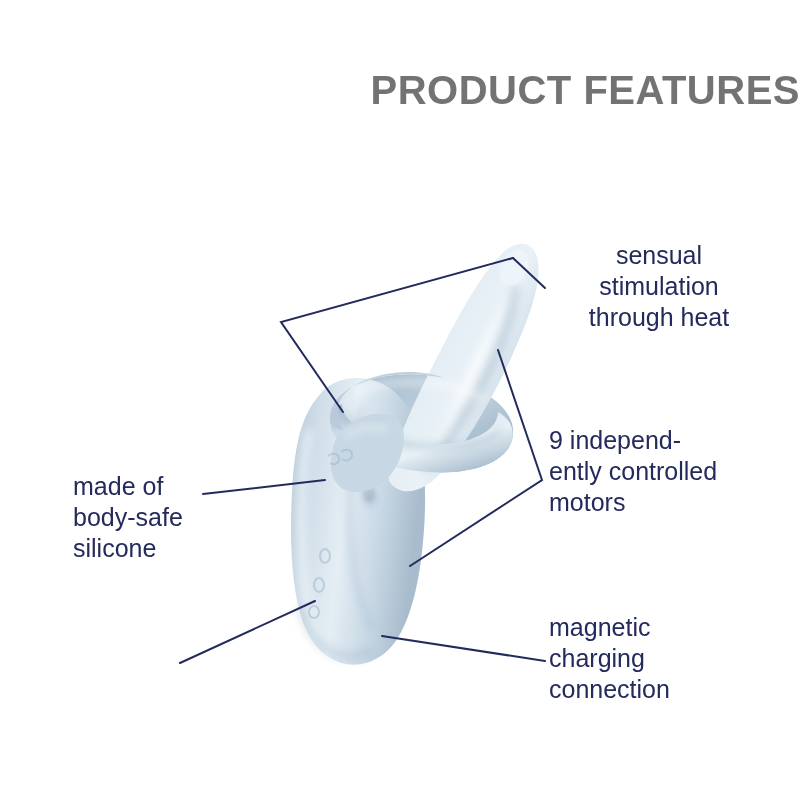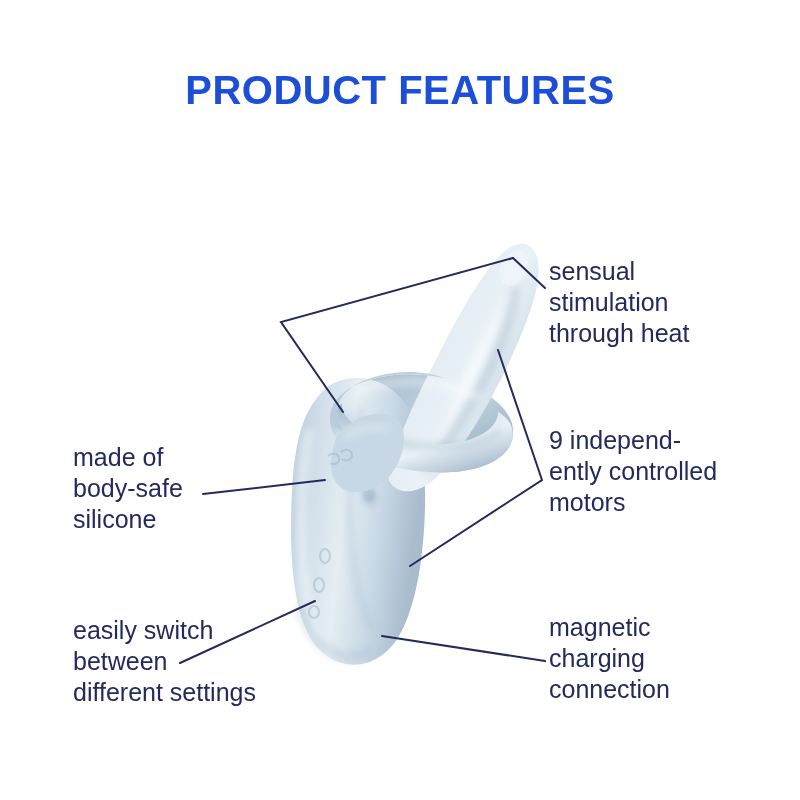--- a/index.html
+++ b/index.html
@@ -15,44 +15,44 @@
     overflow: hidden;
     font-family: "Liberation Sans", "DejaVu Sans", sans-serif;
   }
 
   
   #title {
     position: absolute;
     top: 68px;
     left: 0;
     width: 800px;
-    text-align: center;
+    text-align: right;
     font-size: 40px;
     font-weight: bold;
     letter-spacing: 0.5px;
-    color: #1d4ed8;
+    color: #737373;
     font-family: "Liberation Sans", "DejaVu Sans", sans-serif;
   }
 
   
   .label {
     position: absolute;
     color: #232a5c;
     font-size: 25px;
     line-height: 31px;
     font-family: "Liberation Sans", "DejaVu Sans", sans-serif;
     white-space: pre-line;
   }
   .label.left  { text-align: left; }
   .label.right { text-align: left; }
 
   #label-gspot    { left: 73px;  top: 272px; width: 240px; }
-  #label-material { left: 73px;  top: 442px; width: 200px; }
+  #label-material { left: 73px;  top: 471px; width: 200px; }
   #label-switch   { left: 73px;  top: 615px; width: 230px; }
-  #label-heat     { left: 549px; top: 256px; width: 220px; }
+  #label-heat     { left: 549px; top: 240px; width: 220px; text-align: center; }
   #label-motors   { left: 549px; top: 425px; width: 225px; }
   #label-charging { left: 549px; top: 612px; width: 220px; }
 
   
   #leaders, #product {
     position: absolute;
     left: 0;
     top: 0;
     width: 800px;
     height: 800px;
@@ -232,23 +232,20 @@
 
       <line x1="382" y1="636" x2="545" y2="661"></line>
     </g>
   </svg>
 
 
   <div class="label left" id="label-material">made of
 body-safe
 silicone</div>
 
-  <div class="label left" id="label-switch">easily switch
-between
-different settings</div>
 
   <div class="label right" id="label-heat">sensual
 stimulation
 through heat</div>
 
   <div class="label right" id="label-motors">9 independ-
 ently controlled
 motors</div>
 
   <div class="label right" id="label-charging">magnetic

